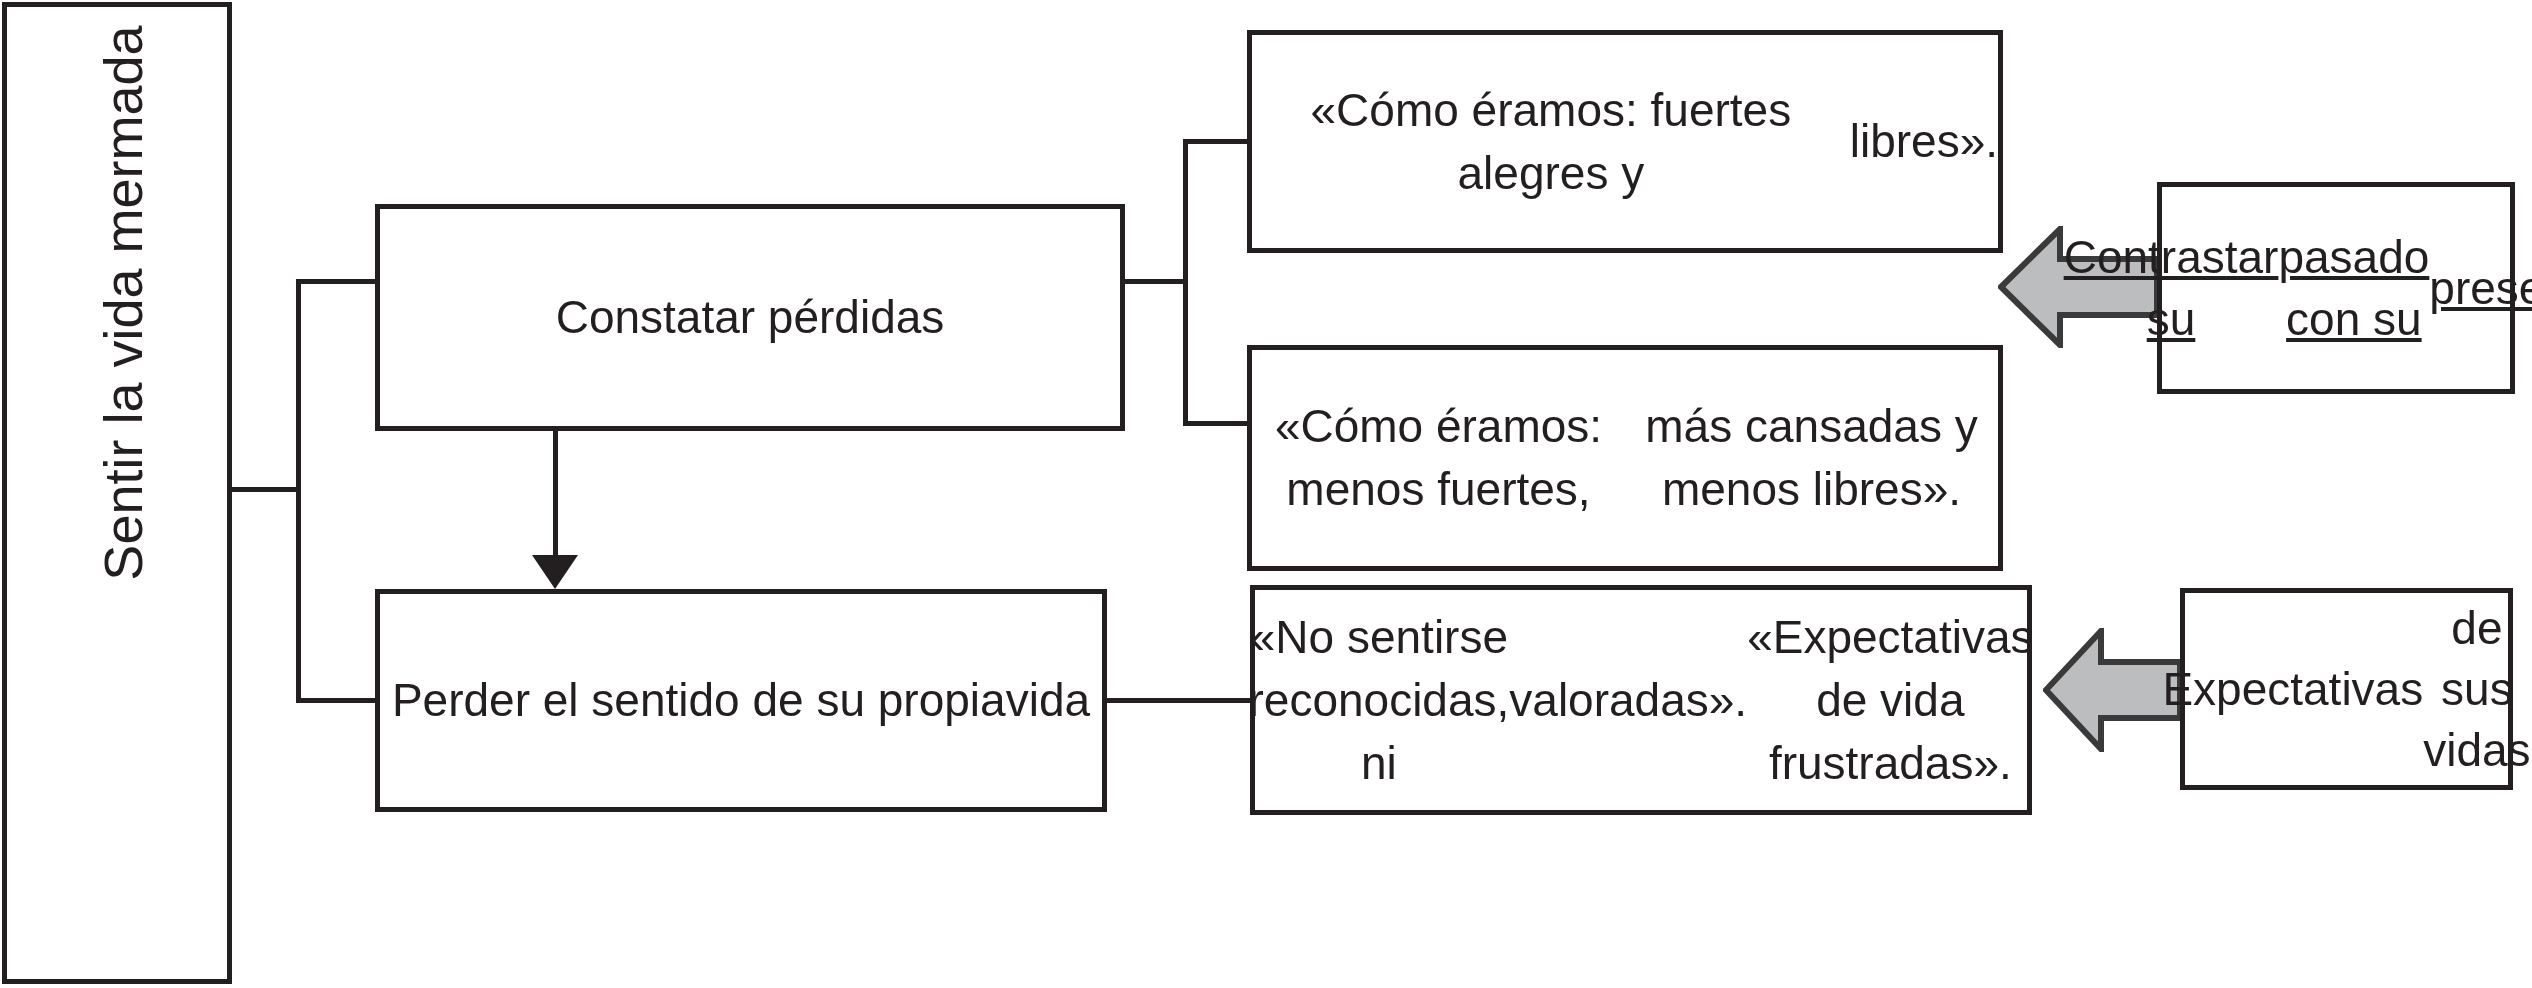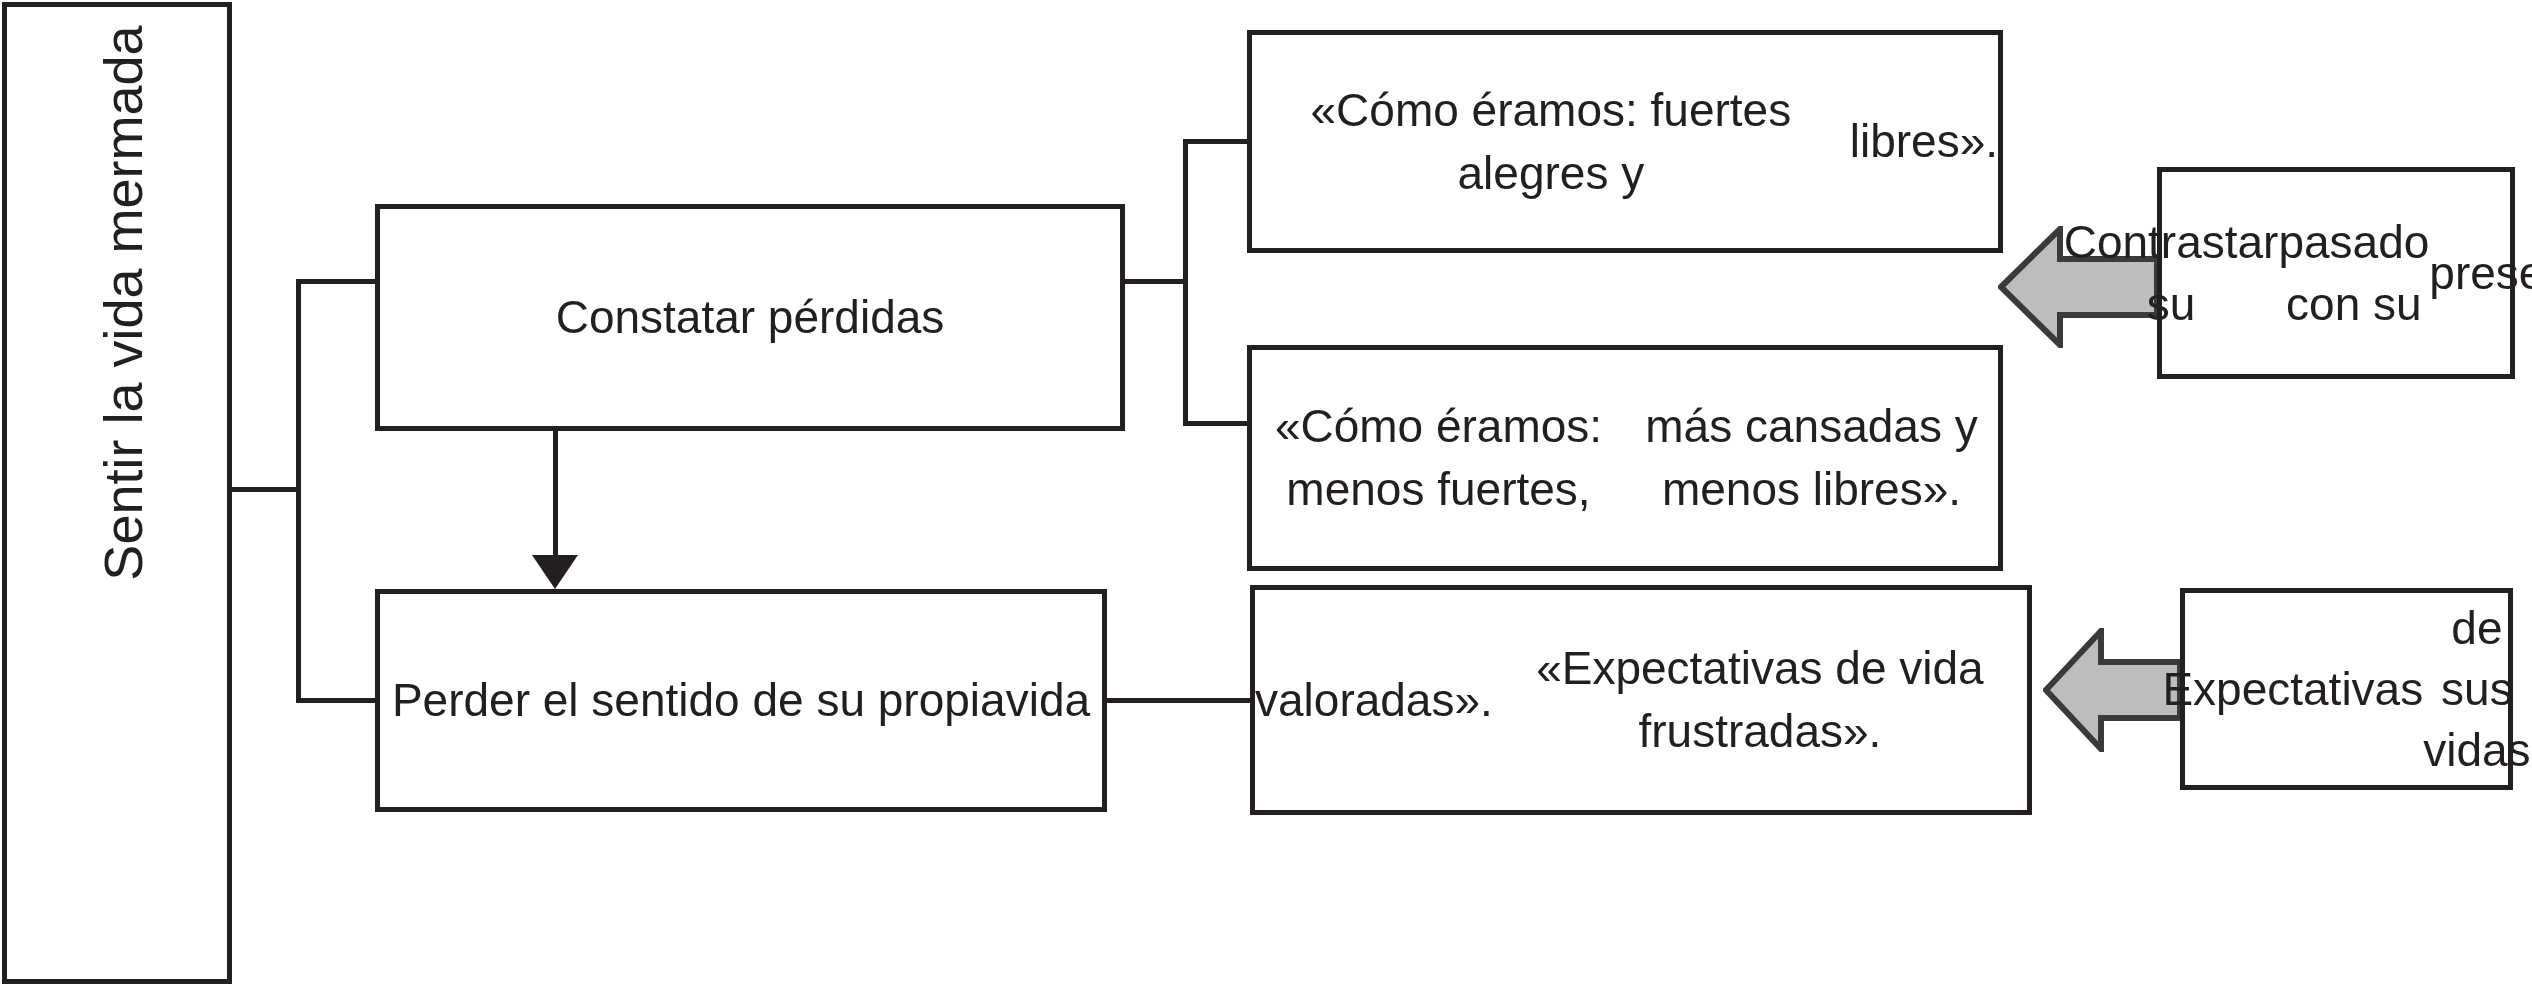--- a/index.html
+++ b/index.html
@@ -50,21 +50,21 @@
     line-height: 54px;
   }
   
   #constatar-box { left: 375px; top: 168px; width: 740px; height: 217px; margin-top: 36px; }
   #perder-box    { left: 375px; top: 589px; width: 722px; height: 213px; }
   
   #quote1-box { left: 1247px; top: 30px;  width: 746px; height: 213px; }
   #quote2-box { left: 1247px; top: 312px; width: 746px; height: 216px; margin-top: 33px; }
   #quote3-box { left: 1250px; top: 585px; width: 772px; height: 220px; }
   
-  #contrastar-box  { left: 2157px; top: 167px; width: 348px; height: 202px; line-height: 62px; }
+  #contrastar-box  { left: 2157px; top: 182px; width: 348px; height: 202px; line-height: 62px; text-decoration: underline; }
   #preguntarse-box { left: 2180px; top: 588px; width: 323px; height: 192px; line-height: 61px; }
   
   #connector-root      { left: 232px;  top: 487px; width: 66px;  height: 5px; }
   #bracket1-vertical   { left: 296px;  top: 279px; width: 5px;   height: 424px; }
   #bracket1-top-stub   { left: 301px;  top: 279px; width: 74px;  height: 5px; }
   #bracket1-bottom-stub{ left: 301px;  top: 698px; width: 74px;  height: 5px; }
   #connector-constatar { left: 1125px; top: 279px; width: 58px;  height: 5px; }
   #bracket2-vertical   { left: 1183px; top: 139px; width: 5px;   height: 287px; }
   #bracket2-top-stub   { left: 1188px; top: 139px; width: 59px;  height: 5px; }
   #bracket2-bottom-stub{ left: 1188px; top: 421px; width: 59px;  height: 5px; }
@@ -134,20 +134,21 @@
     <div>«Cómo éramos: fuertes alegres y</div>
     <div>libres».</div>
   </div>
 
   <div class="box" id="quote2-box">
     <div>«Cómo éramos: menos fuertes,</div>
     <div>más cansadas y menos libres».</div>
   </div>
 
   <div class="box" id="quote3-box">
+    <div>«No sentirse reconocidas, ni</div>
     <div>valoradas».</div>
     <div>«Expectativas de vida frustradas».</div>
   </div>
 
   <div class="box" id="contrastar-box">
     <div>Contrastar su</div>
     <div>pasado con su</div>
     <div>presente</div>
   </div>
 

